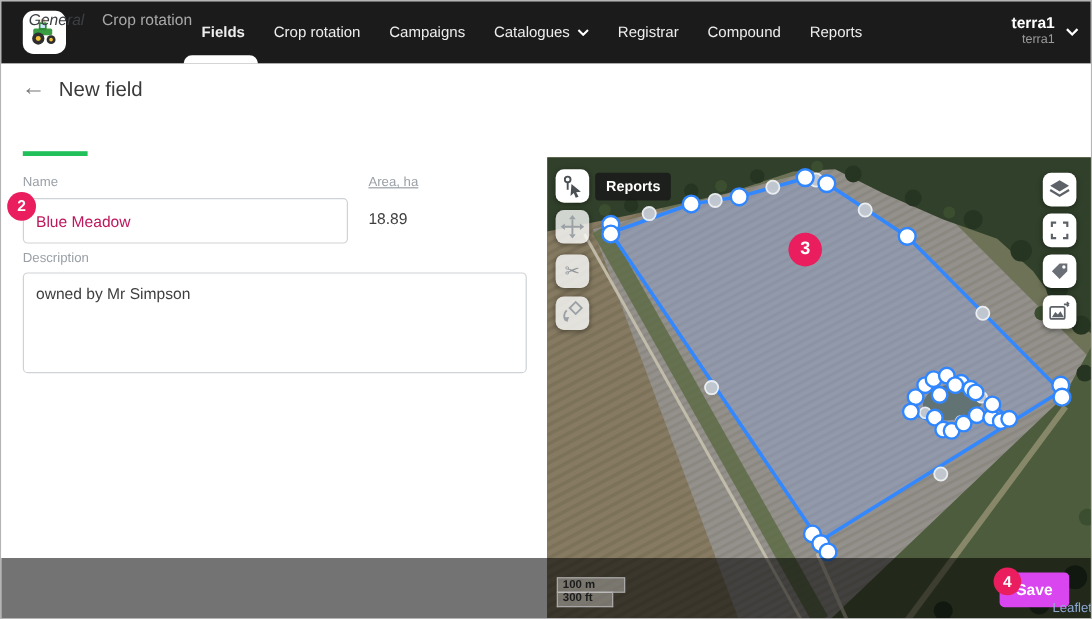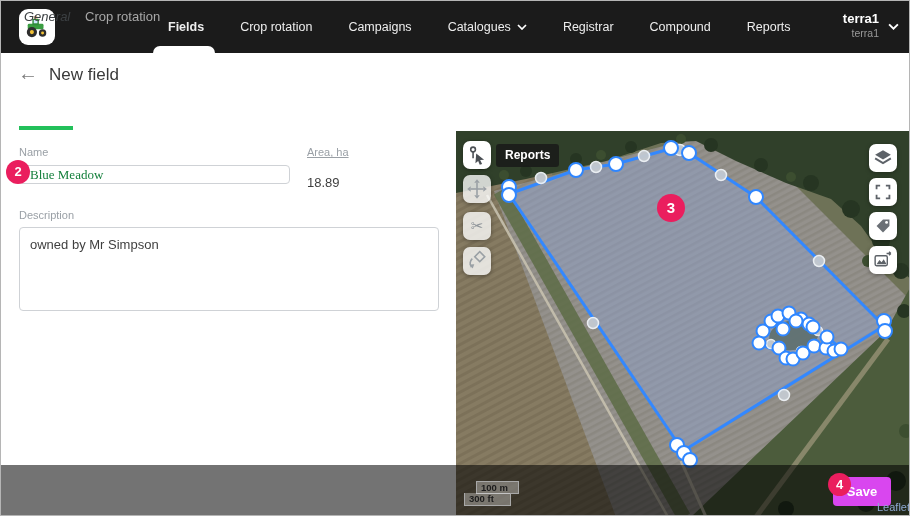--- a/index.html
+++ b/index.html
@@ -5,21 +5,21 @@
   html,body{margin:0;padding:0;background:#e8e8e8;font-family:"Liberation Sans",sans-serif;}
   *{box-sizing:border-box;}
   #app{position:relative;width:910px;height:516px;background:#fff;border:1px solid #b5b5b5;overflow:hidden;}
 
   
   .topbar{position:absolute;left:0;top:0;width:100%;height:52px;background:#1b1b1b;}
   .logo{position:absolute;left:18px;top:8px;width:36px;height:36px;background:#fff;border-radius:9px;
         display:flex;align-items:center;justify-content:center;}
   .appname{position:absolute;left:64px;top:0;height:52px;display:flex;align-items:center;
         color:#fff;font-size:20px;font-weight:bold;letter-spacing:.2px;}
-  .nav{position:absolute;left:167px;top:0;height:52px;display:flex;align-items:center;gap:36px;}
+  .nav{position:absolute;left:167px;top:0;height:52px;display:flex;align-items:center;gap:24px;}
   .nav-item{color:#ededed;font-size:12.5px;cursor:pointer;white-space:nowrap;display:flex;align-items:center;gap:6px;}
   .nav-item.active{font-weight:bold;}
   .user{position:absolute;right:30px;top:10px;text-align:right;cursor:pointer;}
   .user-name{color:#fff;font-size:13px;font-weight:bold;line-height:16px;}
   .user-account{color:#9a9a9a;font-size:10.5px;line-height:13px;}
   .user-chevron{position:absolute;right:10px;top:22px;}
   .notch{position:absolute;left:152px;top:45px;width:62px;height:7px;background:#fff;border-radius:7px 7px 0 0;}
 
   
   .pagebar{position:absolute;left:0;top:52px;width:100%;height:45px;background:#fff;}
@@ -29,41 +29,41 @@
   
   .tabbar{position:absolute;left:0;top:97px;width:100%;height:33px;background:#fff;}
   .tab{position:absolute;top:8px;font-size:13px;cursor:pointer;}
   .tab.t1{left:23px;color:#3c4043;font-weight:500;font-style:italic;}
   .tab.t2{left:84px;color:#a8a8a8;}
   .tab-underline{position:absolute;left:18px;top:125px;width:54px;height:4px;background:#22c05a;}
 
   
   .form-panel{position:absolute;left:0;top:130px;width:455px;height:386px;background:#fff;}
   .fld-label{position:absolute;font-size:11px;color:#9aa0a6;}
-  .name-input{position:absolute;left:18px;top:164px;width:271px;height:19px;border:1px solid #cfd2d6;border-radius:4px;
-      padding:0 10px;font-size:13px;color:#15803d;font-family:Liberation Serif, serif;outline:none;background:#fff;}
+  .name-input{position:absolute;left:18px;top:164px;width:271px;height:38px;border:1px solid #cfd2d6;border-radius:4px;
+      padding:0 10px;font-size:13px;color:#be185d;font-family:Liberation Sans, sans-serif;outline:none;background:#fff;}
   .area-value{position:absolute;left:306px;top:174px;font-size:13px;color:#3f3f3f;}
   .desc-input{position:absolute;left:18px;top:226px;width:420px;height:84px;border:1px solid #cfd2d6;border-radius:4px;
       padding:9px 10px;font-size:13px;color:#3f3f3f;font-family:"Liberation Sans",sans-serif;outline:none;resize:none;background:#fff;}
 
   
   .map{position:absolute;left:455px;top:130px;width:455px;height:386px;overflow:hidden;background:#72765c;cursor:default;}
   .map svg.base{position:absolute;left:0;top:0;}
   .tool-btn{position:absolute;left:0;width:28px;height:28px;background:#fff;border-radius:7px;
       box-shadow:0 1px 4px rgba(0,0,0,.35);display:flex;align-items:center;justify-content:center;cursor:pointer;}
   .tool-btn.dim{background:rgba(255,255,255,.78);}
   .finish-tip{position:absolute;left:40px;top:13px;height:23px;padding:0 9px;background:rgba(25,25,25,.82);
       border-radius:3px;color:#fff;font-size:12px;font-weight:bold;line-height:23px;z-index:5;cursor:pointer;}
   .scissors{font-size:15px;color:#8f959a;}
 
   
   .footer-overlay{position:absolute;left:0;top:464px;width:100%;height:52px;background:rgba(0,0,0,.55);z-index:10;}
   .scale-box{position:absolute;background:rgba(255,255,255,.32);border:1px solid #a8a8a8;color:#1c1c1c;
       font-size:9.5px;font-weight:bold;line-height:11px;padding-left:4px;z-index:12;}
-  .scale-m{left:463px;top:480px;width:43px;height:13px;margin-left:12px;}
+  .scale-m{left:463px;top:480px;width:57px;height:13px;}
   .scale-ft{left:463px;top:492px;width:47px;height:13px;border-top:none;}
   .btn-cancel{position:absolute;left:755px;top:476px;width:71px;height:29px;background:transparent;border:1.5px solid #fff;
       border-radius:4px;color:#fff;font-size:13px;font-weight:600;text-align:center;line-height:26px;z-index:12;cursor:pointer;}
   .btn-save{position:absolute;left:832px;top:476px;width:58px;height:29px;background:#d946ef;border:none;
       border-radius:4px;color:#fff;font-size:13px;font-weight:bold;text-align:center;line-height:29px;z-index:12;cursor:pointer;}
   .leaflet-attr{position:absolute;left:876px;top:500px;font-size:11px;color:#8ea9d3;z-index:12;cursor:pointer;}
 
   
   .badge{position:absolute;background:#ea1e5e;border-radius:50%;color:#fff;font-weight:bold;text-align:center;z-index:30;}
   .badge.b2{left:5px;top:159px;width:24px;height:24px;font-size:13px;line-height:24px;}

